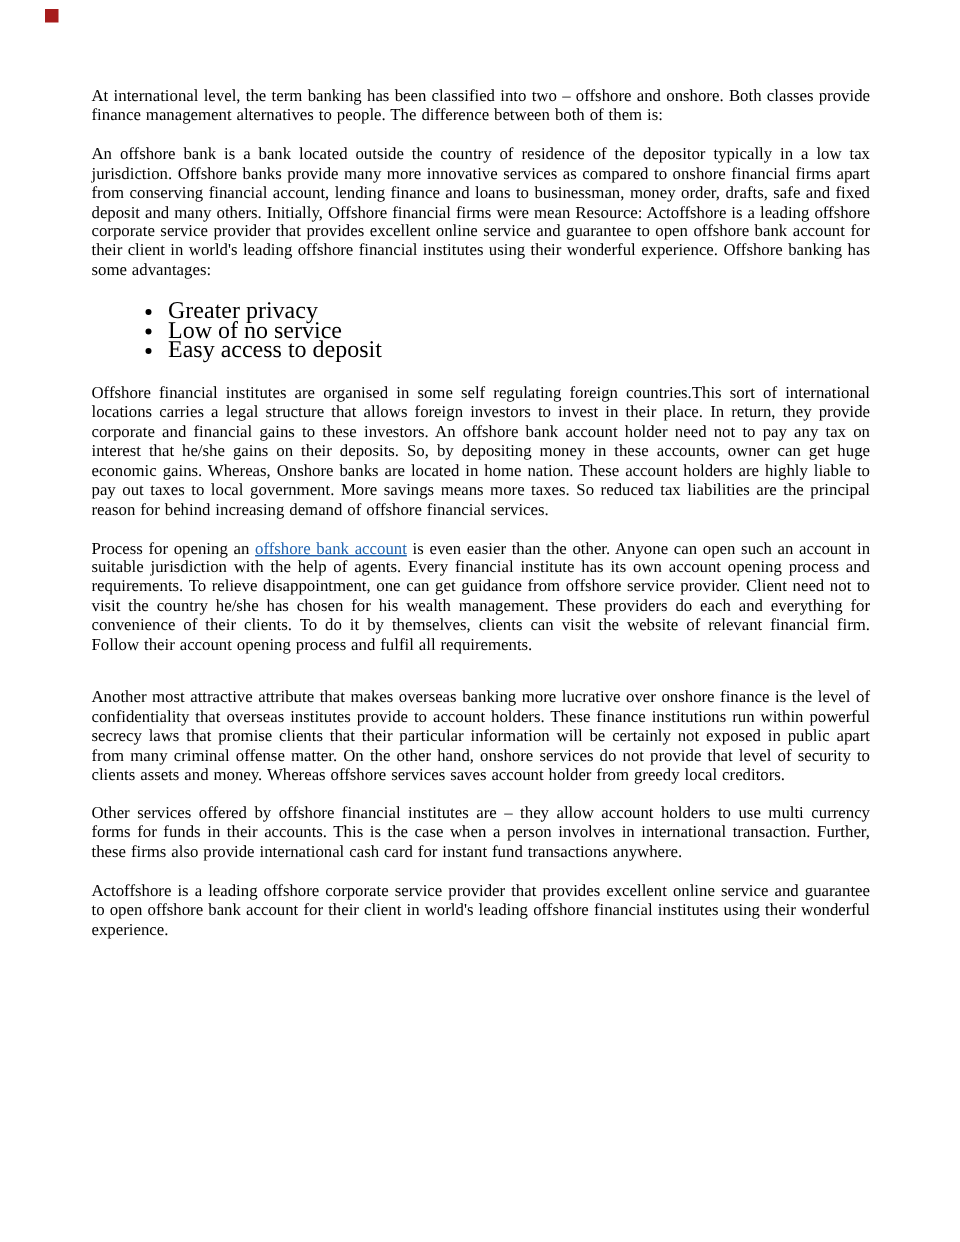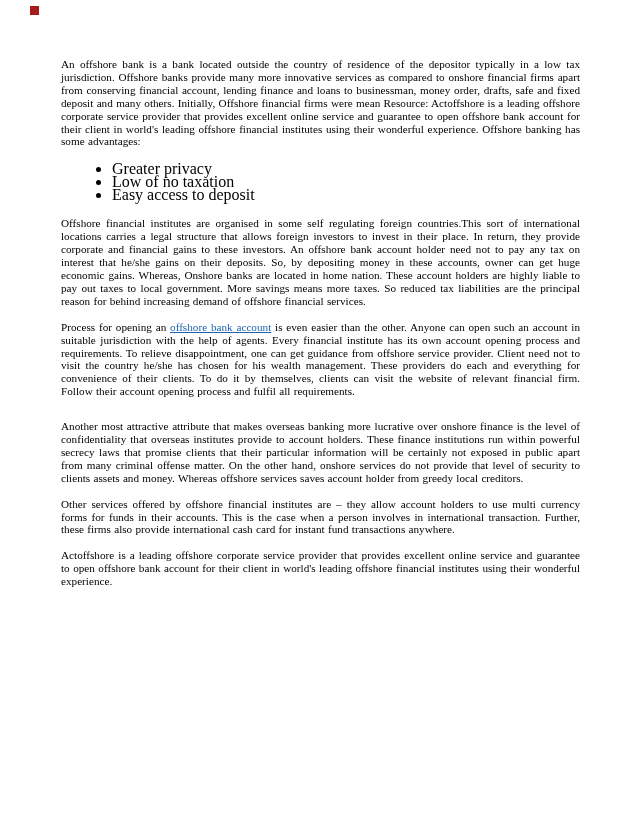--- a/index.html
+++ b/index.html
@@ -83,26 +83,27 @@
 </head>
 <body>
 
 <div class="doc">
 
   <div class="marker"></div>
 
   <div class="content">
 
 
+    <p class="p">At international level, the term banking has been classified into two – offshore and onshore. Both classes provide finance management alternatives to people. The difference between both of them is:</p>
 
     <p class="p no-bottom-gap">An offshore bank is a bank located outside the country of residence of the depositor typically in a low tax jurisdiction.  Offshore banks provide many more innovative services as compared to onshore financial firms apart from conserving financial account, lending finance and loans to businessman, money order,  drafts, safe and fixed deposit and many others. Initially, Offshore financial firms were mean Resource: Actoffshore is a leading offshore corporate service provider that provides excellent online service and guarantee to open offshore bank account for their client in world's leading offshore financial institutes using their wonderful experience. Offshore banking has some advantages:</p>
 
     <ul class="advantages">
       <li>Greater privacy</li>
-      <li>Low of no taxation</li>
+      <li>Low of no service</li>
       <li>Easy access to deposit</li>
     </ul>
 
     <p class="p no-top-gap">Offshore financial institutes are organised in some self regulating foreign countries.This sort of international locations carries a legal structure that allows foreign investors to invest in their place. In return, they provide corporate and financial gains to these investors. An offshore bank account holder need not to pay any tax on interest that he/she gains on their deposits. So, by depositing money in these accounts, owner can get huge economic gains. Whereas, Onshore banks are located in home nation. These account holders are highly liable to pay out taxes to local government. More savings means more taxes. So reduced tax liabilities are the principal reason for behind increasing demand of offshore financial services.</p>
 
     <p class="p"><span>Process for opening an </span><a href="#" class="doc-link">offshore bank account</a><span> is even easier than the other. Anyone can open such an account in suitable jurisdiction with the help of agents. Every financial institute has its own  account opening process and requirements. To relieve disappointment, one can get guidance from offshore service provider. Client need not to visit the country he/she has chosen for his wealth management. These providers do each and everything for convenience of their clients. To do it by themselves, clients can visit the website of relevant financial firm. Follow their account opening process and fulfil all requirements.</span></p>
 
     <p class="p extra-top-gap">Another most attractive attribute that makes overseas banking more lucrative over onshore finance is the level of confidentiality that overseas institutes provide to account holders. These finance institutions run within powerful secrecy laws that promise clients that their particular information will be certainly not exposed in public apart from many criminal offense matter. On the other hand, onshore services do not provide that level of security to clients assets and money. Whereas offshore services saves account holder from greedy local creditors.</p>
 
     <p class="p">Other services offered by offshore financial institutes are – they allow account holders to use multi currency forms for funds in their accounts. This is the case when a person involves in international transaction. Further, these firms also provide international cash card for instant fund transactions anywhere.</p>

